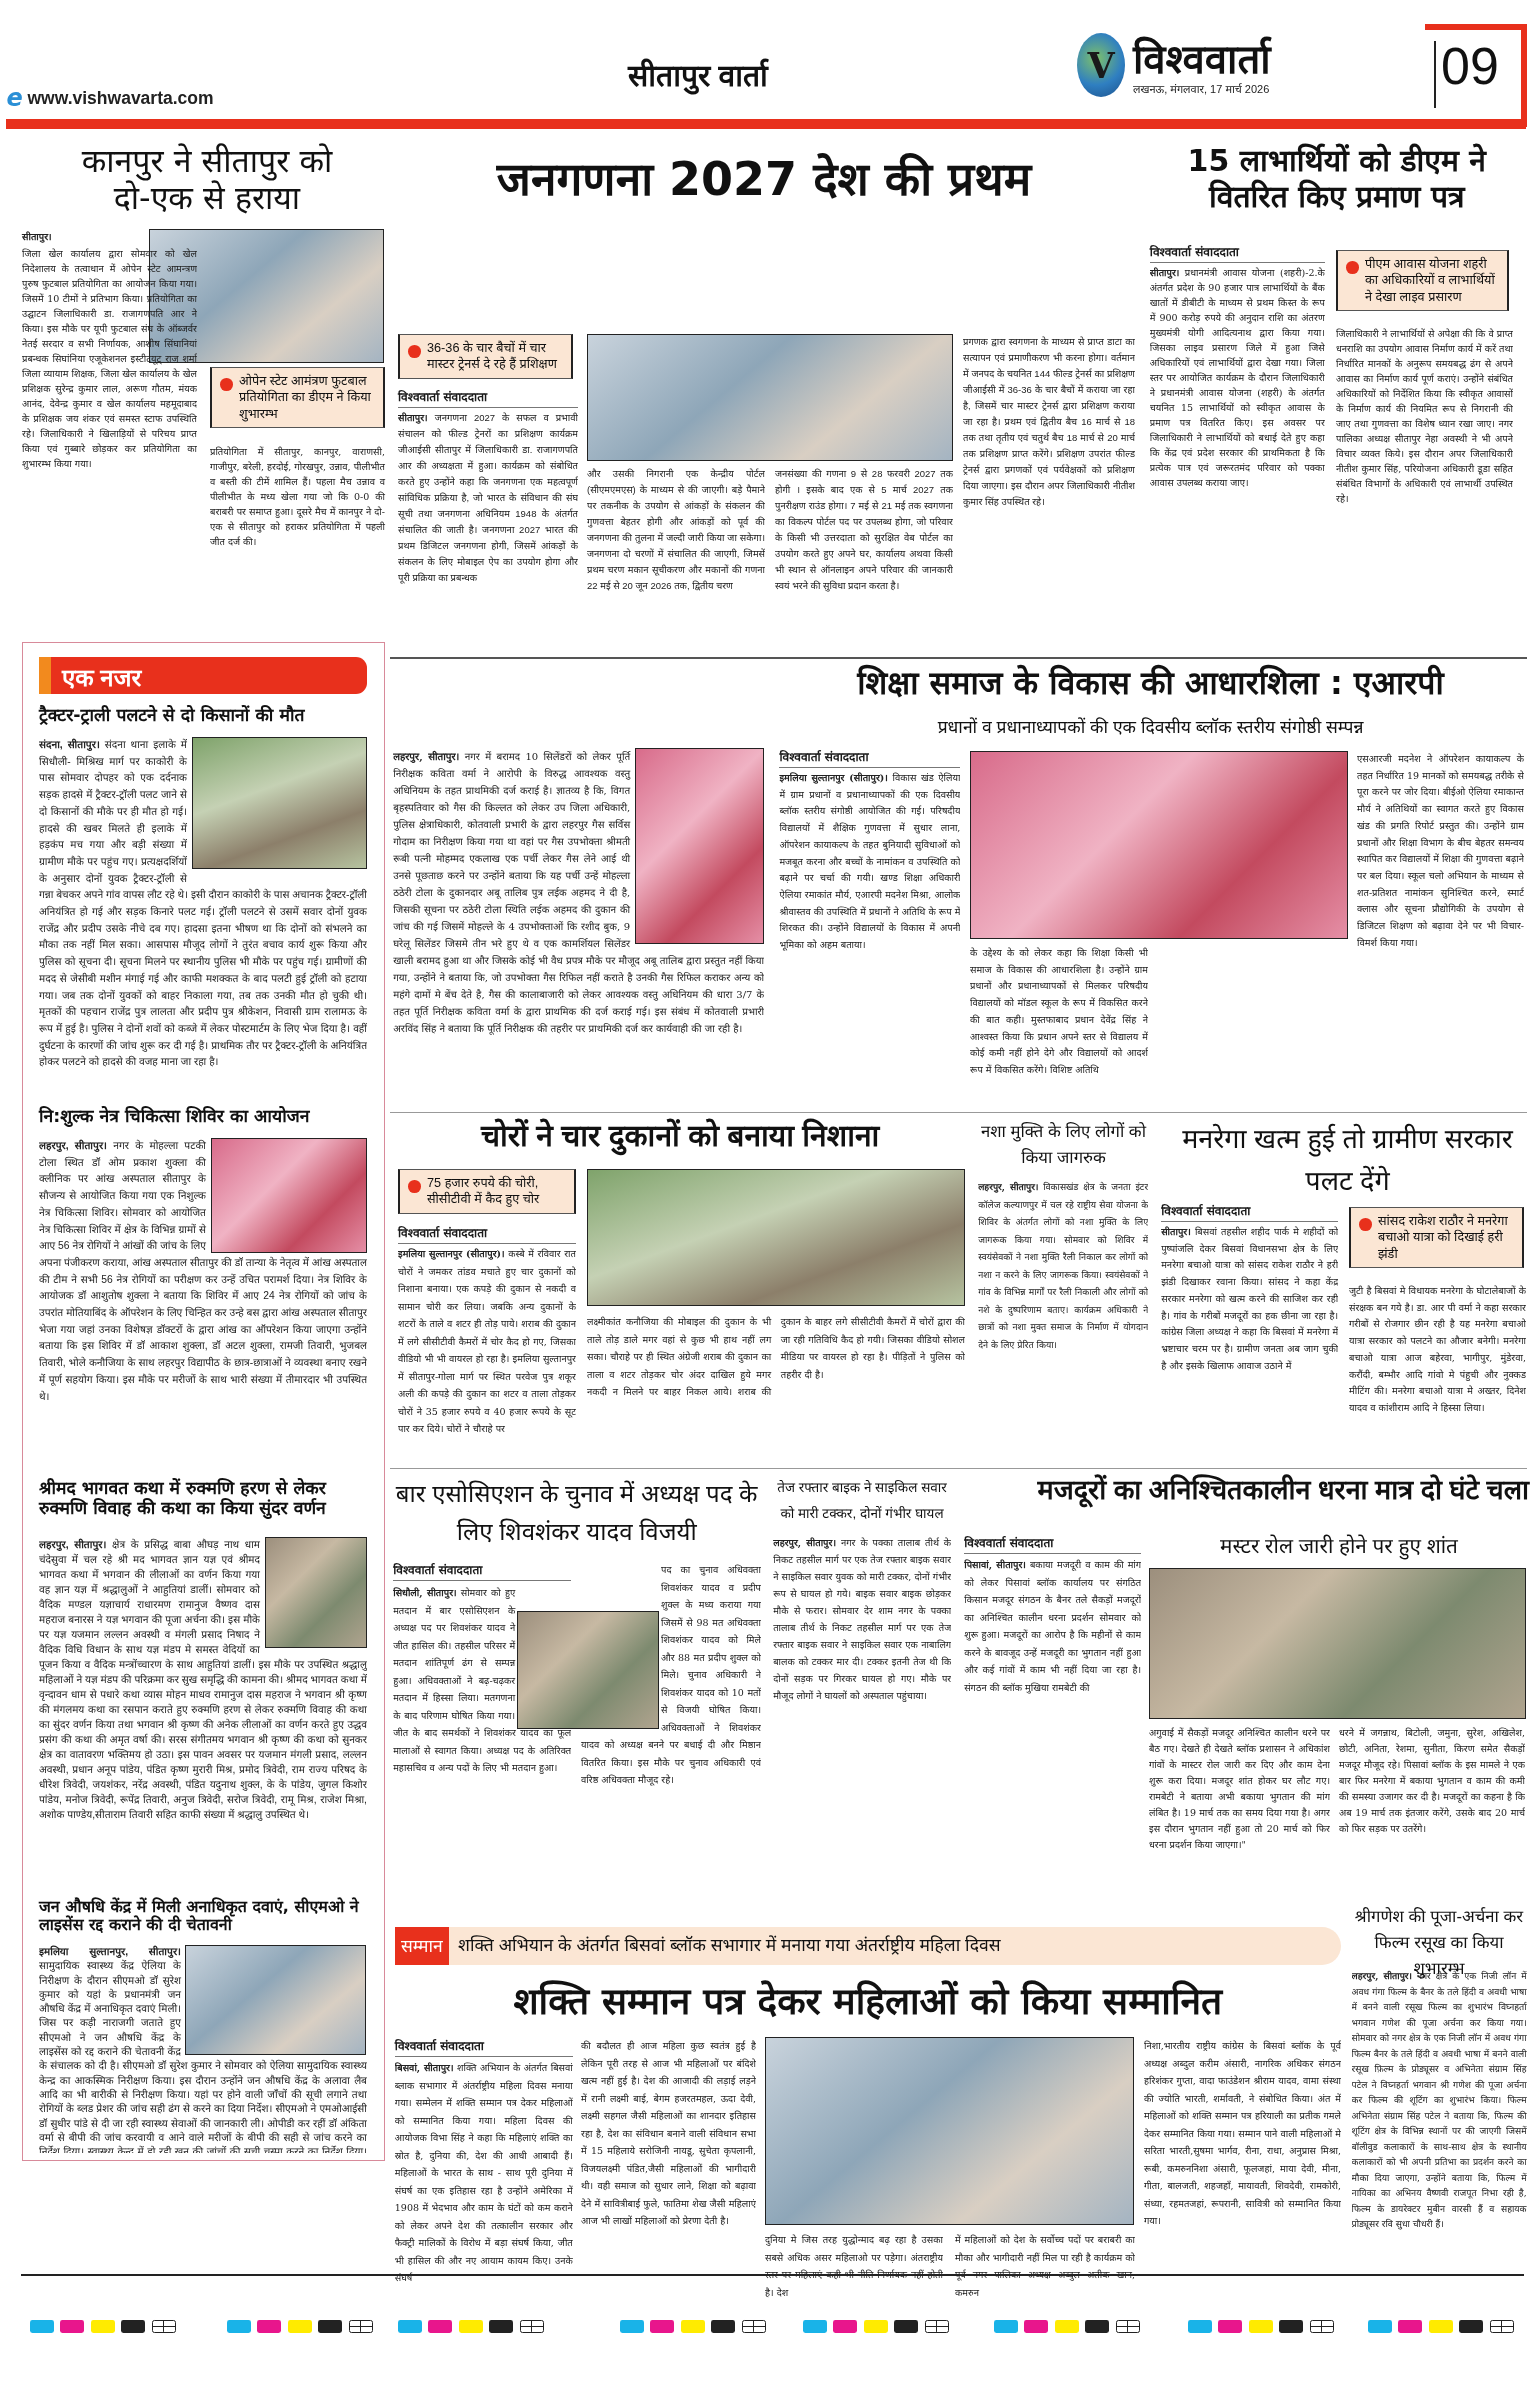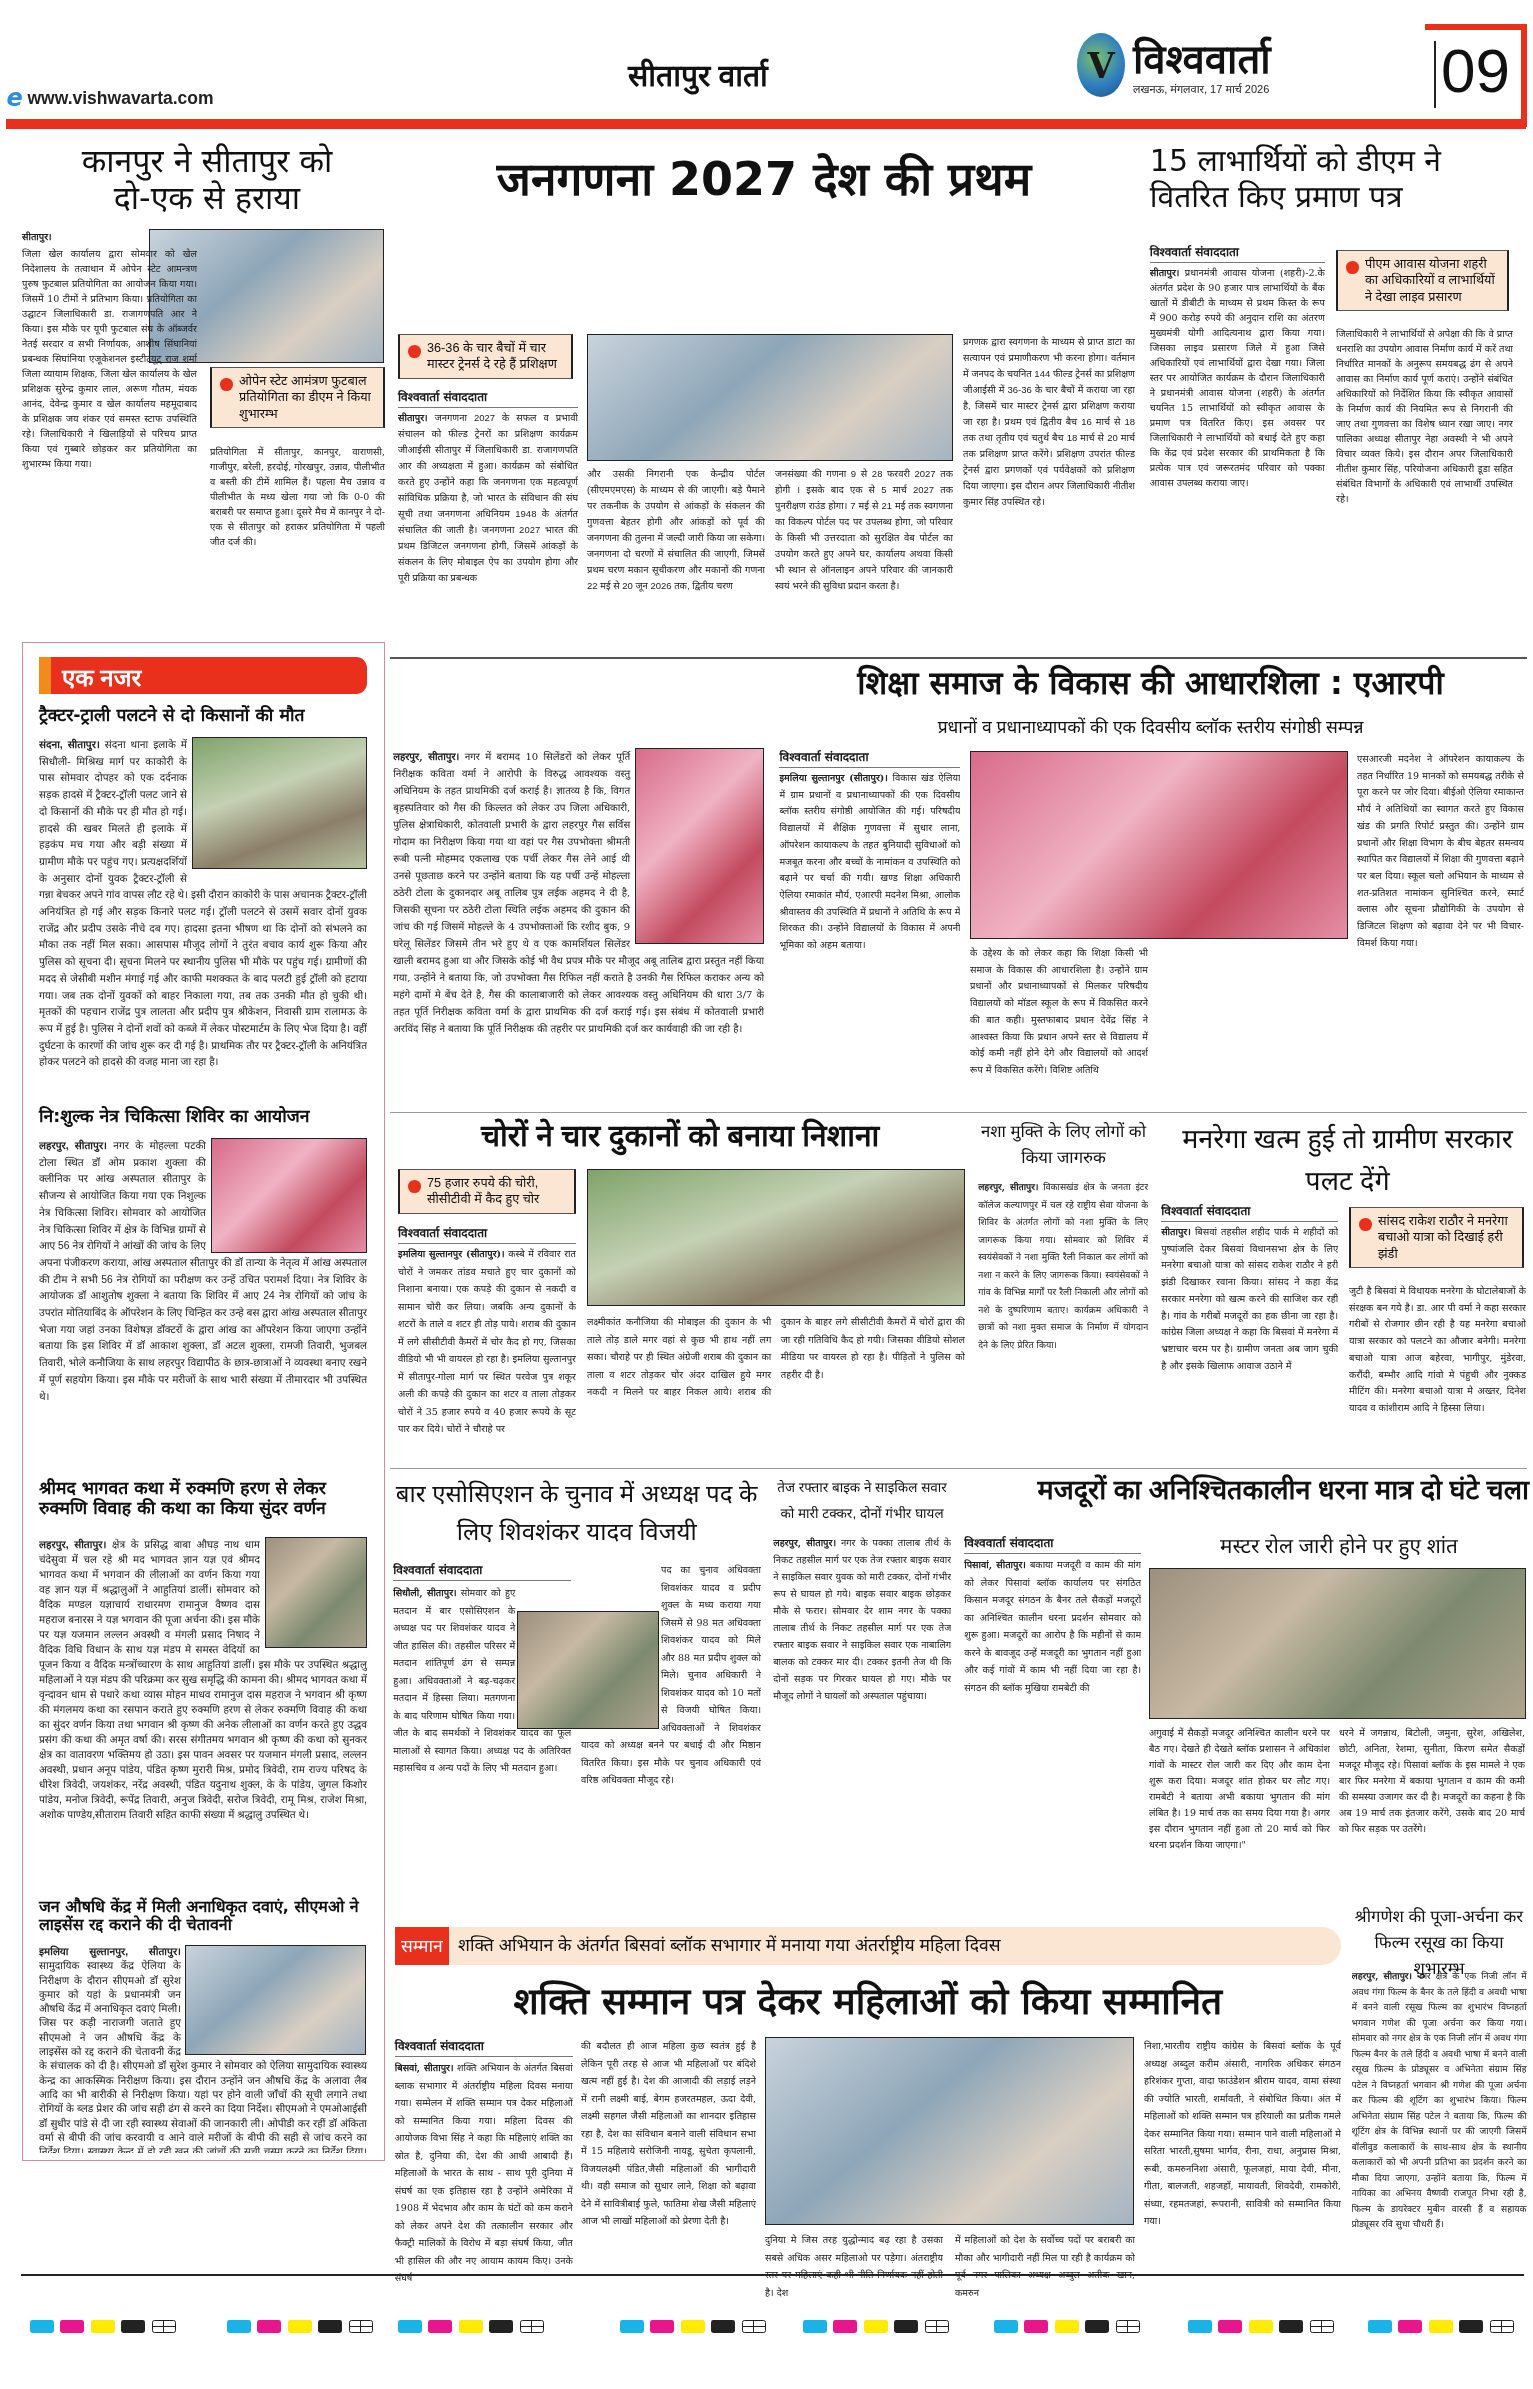--- a/index.html
+++ b/index.html
@@ -31,21 +31,21 @@
     <span style="font-family:'Liberation Sans',sans-serif;font-weight:bold;font-size:17.5px;color:#222;">www.vishwavarta.com</span>
   </div>
   <div class="abs" style="left:628px;top:54px;font-family:'Liberation Sans',sans-serif;font-weight:bold;font-size:30px;color:#111;">सीतापुर वार्ता</div>
   <div class="abs" style="left:1077px;top:33px;width:48px;height:64px;border-radius:50%;background:radial-gradient(circle at 40% 40%, #7ec16a 0%, #2f7fc1 55%, #1b4f8a 100%);display:flex;align-items:center;justify-content:center;">
     <span style="font-family:'DejaVu Serif',serif;font-weight:bold;font-size:35px;color:#1a1a1a;">V</span>
   </div>
   <div class="abs" style="left:1133px;top:30px;font-family:'Liberation Sans',sans-serif;font-weight:bold;font-size:40px;color:#111;">विश्ववार्ता</div>
   <div class="abs" style="left:1133px;top:81px;font-family:'Liberation Sans',sans-serif;font-size:11px;color:#222;">लखनऊ,  मंगलवार, 17 मार्च 2026</div>
   <div class="abs" style="left:1425px;top:24px;width:102px;height:103px;border-top:6.4px solid #e8301c;border-right:6.4px solid #e8301c;"></div>
   <div class="abs" style="left:1434px;top:41px;width:1.6px;height:67px;background:#222;"></div>
-  <div class="abs" style="left:1441px;top:40px;font-family:'Liberation Sans',sans-serif;font-size:62px;color:#111;line-height:1;">09</div>
+  <div class="abs" style="left:1441px;top:40px;font-family:'Liberation Sans',sans-serif;font-size:52px;color:#111;line-height:1;">09</div>
   <div class="abs" style="left:6.4px;top:119px;width:1520px;height:9.5px;background:#e8301c;"></div>
 </div>
 
 <div class="abs" style="left:0;top:135px;width:382px;height:493px;">
   <div class="abs hl" style="left:64px;top:8px;width:286px;text-align:center;font-size:32px;font-weight:normal;">कानपुर ने सीतापुर को दो-एक से हराया</div>
   <div class="abs photo blue" style="left:149px;top:94px;width:235px;height:134px;"></div>
   <div class="abs body-text" style="left:22px;top:94px;width:121px;font-size:9.5px;line-height:15px;">
     <span class="dateline">सीतापुर।</span>
   </div>
   <div class="abs body-text" style="left:22px;top:111px;width:175px;font-size:9.5px;line-height:15px;height:350px;overflow:hidden;">जिला खेल कार्यालय द्वारा सोमवार को खेल निदेशालय के तत्वाधान में ओपेन स्टेट आमन्त्रण पुरुष फुटबाल प्रतियोगिता का आयोजन किया गया। जिसमें 10 टीमों ने प्रतिभाग किया। प्रतियोगिता का उद्घाटन जिलाधिकारी डा. राजागणपति आर ने किया। इस मौके पर यूपी फुटबाल संघ के ऑब्जर्वर नेतई सरदार व सभी निर्णायक, आशीष सिंघानियां प्रबन्धक सिघांनिया एजूकेशनल इस्टीटयूट् राज शर्मा जिला व्यायाम शिक्षक, जिला खेल कार्यालय के खेल प्रशिक्षक सुरेन्द्र कुमार लाल, अरूण गौतम, मंयक आनंद, देवेन्द्र कुमार व खेल कार्यालय महमूदाबाद के प्रशिक्षक जय शंकर एवं समस्त स्टाफ उपस्थिति रहे। जिलाधिकारी ने खिलाड़ियों से परिचय प्राप्त किया एवं गुब्बारे छोड़कर कर प्रतियोगिता का शुभारम्भ किया गया।</div>
@@ -107,21 +107,21 @@
   <div class="abs body-text cond" style="left:8px;top:275px;width:180px;font-size:9.5px;line-height:16px;height:231px;overflow:hidden;">
     <span class="dateline">सीतापुर।</span>
     <span>जनगणना 2027 के सफल व प्रभावी संचालन को फील्ड ट्रेनरों का प्रशिक्षण कार्यक्रम जीआईसी सीतापुर में जिलाधिकारी डा. राजागणपति आर की अध्यक्षता में हुआ। कार्यक्रम को संबोधित करते हुए उन्होंने कहा कि जनगणना एक महत्वपूर्ण सांविधिक प्रक्रिया है, जो भारत के संविधान की संघ सूची तथा जनगणना अधिनियम 1948 के अंतर्गत संचालित की जाती है। जनगणना 2027 भारत की प्रथम डिजिटल जनगणना होगी, जिसमें आंकड़ों के संकलन के लिए मोबाइल ऐप का उपयोग होगा और पूरी प्रक्रिया का प्रबन्धक</span>
   </div>
   <div class="abs body-text cond" style="left:197px;top:331px;width:178px;font-size:9.5px;line-height:16px;height:175px;overflow:hidden;">और उसकी निगरानी एक केन्द्रीय पोर्टल (सीएमएमएस) के माध्यम से की जाएगी। बड़े पैमाने पर तकनीक के उपयोग से आंकड़ों के संकलन की गुणवत्ता बेहतर होगी और आंकड़ों को पूर्व की जनगणना की तुलना में जल्दी जारी किया जा सकेगा। जनगणना दो चरणों में संचालित की जाएगी, जिमसें प्रथम चरण मकान सूचीकरण और मकानों की गणना 22 मई से 20 जून 2026 तक, द्वितीय चरण</div>
   <div class="abs body-text cond" style="left:385px;top:331px;width:178px;font-size:9.5px;line-height:16px;height:175px;overflow:hidden;">जनसंख्या की गणना 9 से 28 फरवरी 2027 तक होगी । इसके बाद एक से 5 मार्च 2027 तक पुनरीक्षण राउंड होगा। 7 मई से 21 मई तक स्वगणना का विकल्प पोर्टल पद पर उपलब्ध होगा, जो परिवार के किसी भी उत्तरदाता को सुरक्षित वेब पोर्टल का उपयोग करते हुए अपने घर, कार्यालय अथवा किसी भी स्थान से ऑनलाइन अपने परिवार की जानकारी स्वयं भरने की सुविधा प्रदान करता है।</div>
   <div class="abs body-text cond" style="left:573px;top:199px;width:172px;font-size:9.5px;line-height:16px;height:307px;overflow:hidden;">प्रगणक द्वारा स्वगणना के माध्यम से प्राप्त डाटा का सत्यापन एवं प्रमाणीकरण भी करना होगा। वर्तमान में जनपद के चयनित 144 फील्ड ट्रेनर्स का प्रशिक्षण जीआईसी में 36-36 के चार बैचों में कराया जा रहा है, जिसमें चार मास्टर ट्रेनर्स द्वारा प्रशिक्षण कराया जा रहा है। प्रथम एवं द्वितीय बैच 16 मार्च से 18 तक तथा तृतीय एवं चतुर्थ बैच 18 मार्च से 20 मार्च तक प्रशिक्षण प्राप्त करेंगे। प्रशिक्षण उपरांत फील्ड ट्रेनर्स द्वारा प्रगणकों एवं पर्यवेक्षकों को प्रशिक्षण दिया जाएगा। इस दौरान अपर जिलाधिकारी नीतीश कुमार सिंह उपस्थित रहे।</div>
 </div>
 
 <div class="abs" style="left:1145px;top:135px;width:388px;height:517px;">
-  <div class="abs" style="left:4.8px;top:8px;width:374px;font-family:'DejaVu Sans',sans-serif;font-size:30px;line-height:1.2;color:#111;">15 लाभार्थियों को डीएम ने वितरित किए प्रमाण पत्र</div>
+  <div class="abs" style="left:4.8px;top:8px;width:374px;text-align:center;font-family:'DejaVu Sans',sans-serif;font-size:30px;line-height:1.2;color:#111;font-weight:bold;">15 लाभार्थियों को डीएम ने वितरित किए प्रमाण पत्र</div>
   <div class="abs" style="left:4.8px;top:108px;width:175px;">
     <span class="byline">विश्ववार्ता संवाददाता</span>
   </div>
   <div class="abs body-text" style="left:4.8px;top:130px;width:175px;font-size:9.5px;line-height:15px;height:382px;overflow:hidden;">
     <span class="dateline">सीतापुर।</span>
     <span>प्रधानमंत्री आवास योजना (शहरी)-2.के अंतर्गत प्रदेश के 90 हजार पात्र लाभार्थियों के बैंक खातों में डीबीटी के माध्यम से प्रथम किस्त के रूप में 900 करोड़ रुपये की अनुदान राशि का अंतरण मुख्यमंत्री योगी आदित्यनाथ द्वारा किया गया। जिसका लाइव प्रसारण जिले में हुआ जिसे अधिकारियों एवं लाभार्थियों द्वारा देखा गया। जिला स्तर पर आयोजित कार्यक्रम के दौरान जिलाधिकारी ने प्रधानमंत्री आवास योजना (शहरी) के अंतर्गत चयनित 15 लाभार्थियों को स्वीकृत आवास के प्रमाण पत्र वितरित किए। इस अवसर पर जिलाधिकारी ने लाभार्थियों को बधाई देते हुए कहा कि केंद्र एवं प्रदेश सरकार की प्राथमिकता है कि प्रत्येक पात्र एवं जरूरतमंद परिवार को पक्का आवास उपलब्ध कराया जाए।</span>
   </div>
   <div class="highlight-box" style="left:191px;top:115px;width:173px;font-size:12.7px;">
     <span class="dot"></span>
     <span>पीएम आवास योजना शहरी का अधिकारियों व लाभार्थियों ने देखा लाइव प्रसारण</span>

